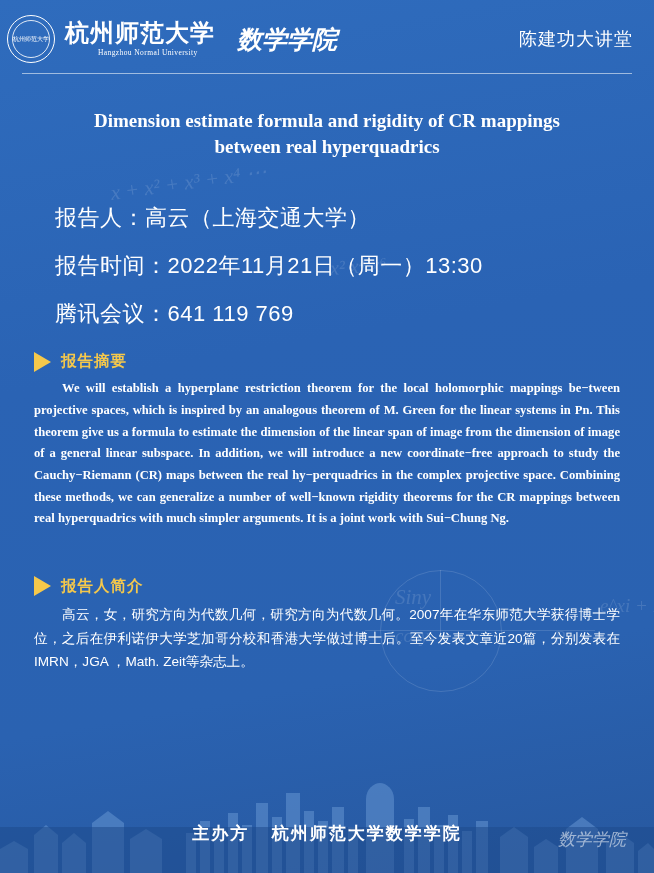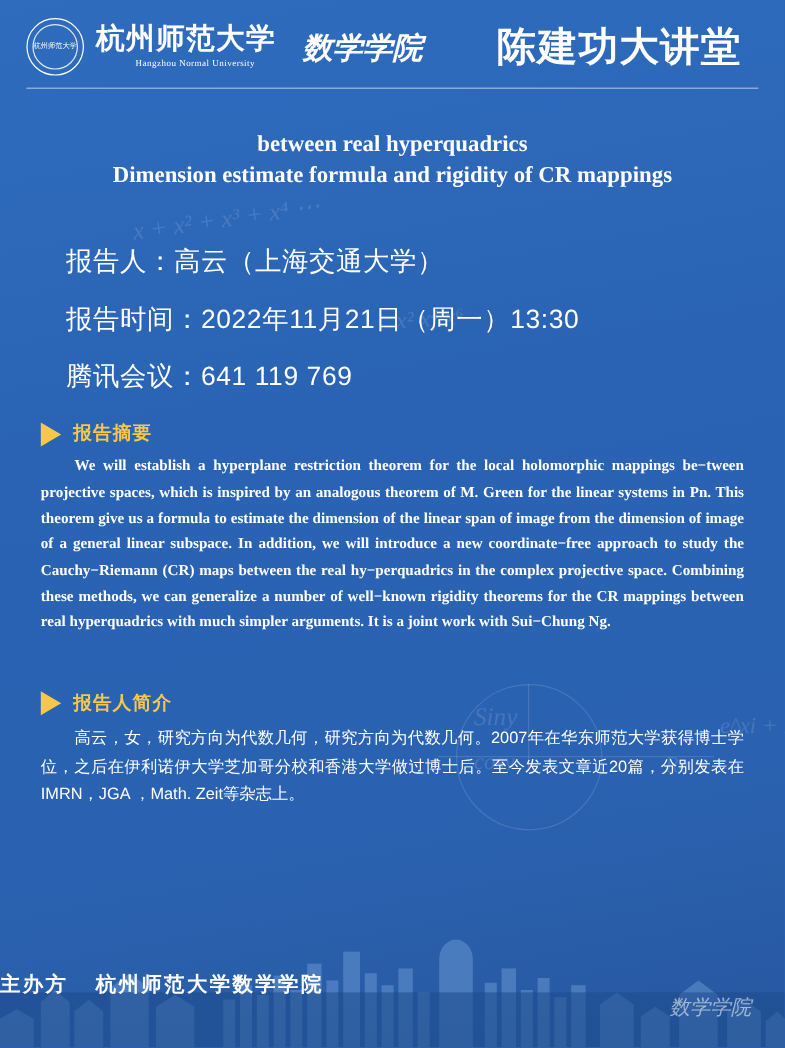--- a/index.html
+++ b/index.html
@@ -51,21 +51,21 @@
   }
   .ld1 { width: 230px; height: 1px; top: 630px; left: 365px; }
   .ld2 { width: 1px; height: 70px; top: 570px; left: 440px; }
 
   
   .header {
     position: relative;
     height: 78px;
     display: flex;
     align-items: center;
-    padding: 0 22px;
+    padding: 0 7px;
     box-sizing: border-box;
   }
   .logo-block {
     display: flex;
     align-items: center;
     gap: 10px;
   }
   .seal {
     width: 46px;
     height: 46px;
@@ -113,22 +113,22 @@
     color: #ffffff;
     font-size: 25px;
     font-weight: bold;
     margin-left: 12px;
     font-style: italic;
   }
   .hall-title {
     margin-left: auto;
     color: #ffffff;
     font-family: "Liberation Serif", serif;
-    font-size: 33px;
-    font-weight: bold;
+    font-size: 18px;
+    font-weight: normal;
     letter-spacing: 1px;
     padding-right: 14px;
   }
   .header-rule {
     position: absolute;
     left: 22px;
     right: 22px;
     bottom: 4px;
     height: 1px;
     background: rgba(255,255,255,0.55);
@@ -219,22 +219,22 @@
   }
   .footer-bar {
     position: absolute;
     left: 0; right: 0; bottom: 0;
     height: 46px;
     background: rgba(30, 74, 140, 0.55);
   }
   .org-line {
     position: absolute;
     left: 0; right: 0;
-    bottom: 41px;
-    text-align: left;
+    bottom: 28px;
+    text-align: center;
     color: #ffffff;
     font-family: "Liberation Sans", sans-serif;
     font-size: 17px;
     font-weight: bold;
     letter-spacing: 2px;
     z-index: 3;
   }
   .org-label { margin-right: 16px; }
   .dept-stamp {
     position: absolute;
@@ -271,22 +271,22 @@
         <div class="uni-cn">杭州师范大学</div>
         <div class="uni-en">Hangzhou Normal University</div>
       </div>
       <div class="dept-cn">数学学院</div>
     </div>
     <div class="hall-title">陈建功大讲堂</div>
     <div class="header-rule"></div>
   </div>
 
   <div class="talk-title">
+    <div>Dimension estimate formula and rigidity of CR mappings</div>
     <div>between real hyperquadrics</div>
-    <div>Dimension estimate formula and rigidity of CR mappings</div>
   </div>
 
   <div class="info">
     <div class="info-line">报告人：高云（上海交通大学）</div>
     <div class="info-line">报告时间：2022年11月21日（周一）13:30</div>
     <div class="info-line">腾讯会议：641 119 769</div>
   </div>
 
   <div class="section-head">
     <div class="tri"></div>

